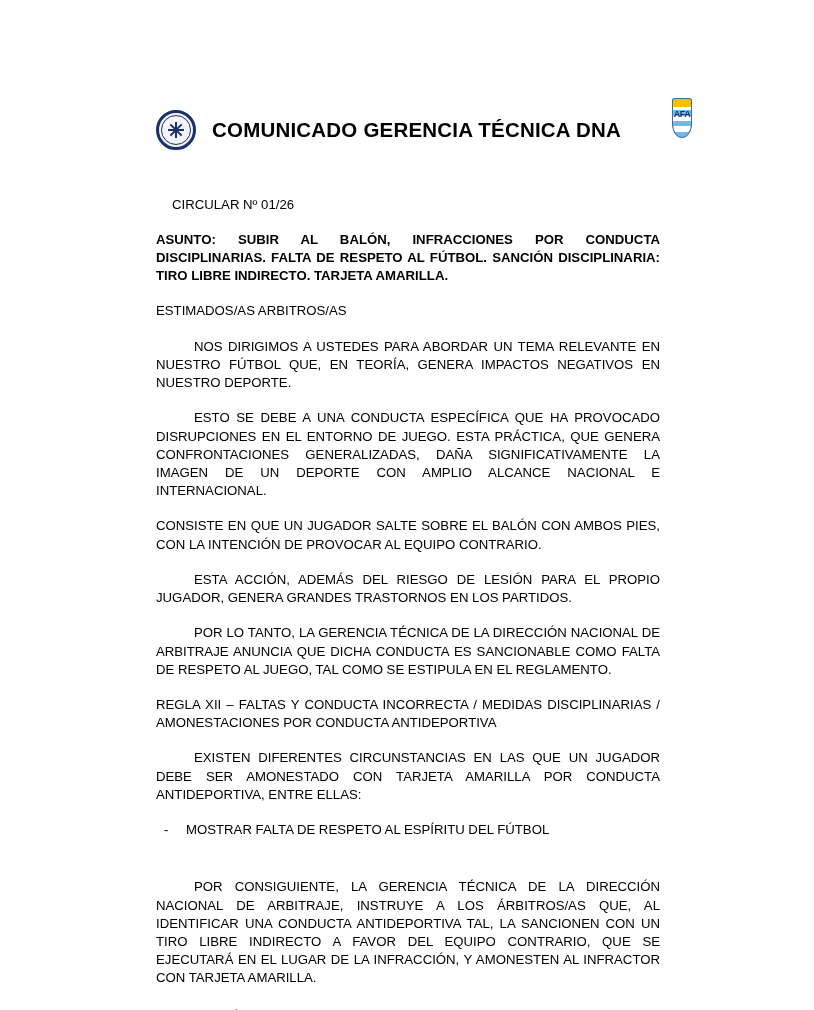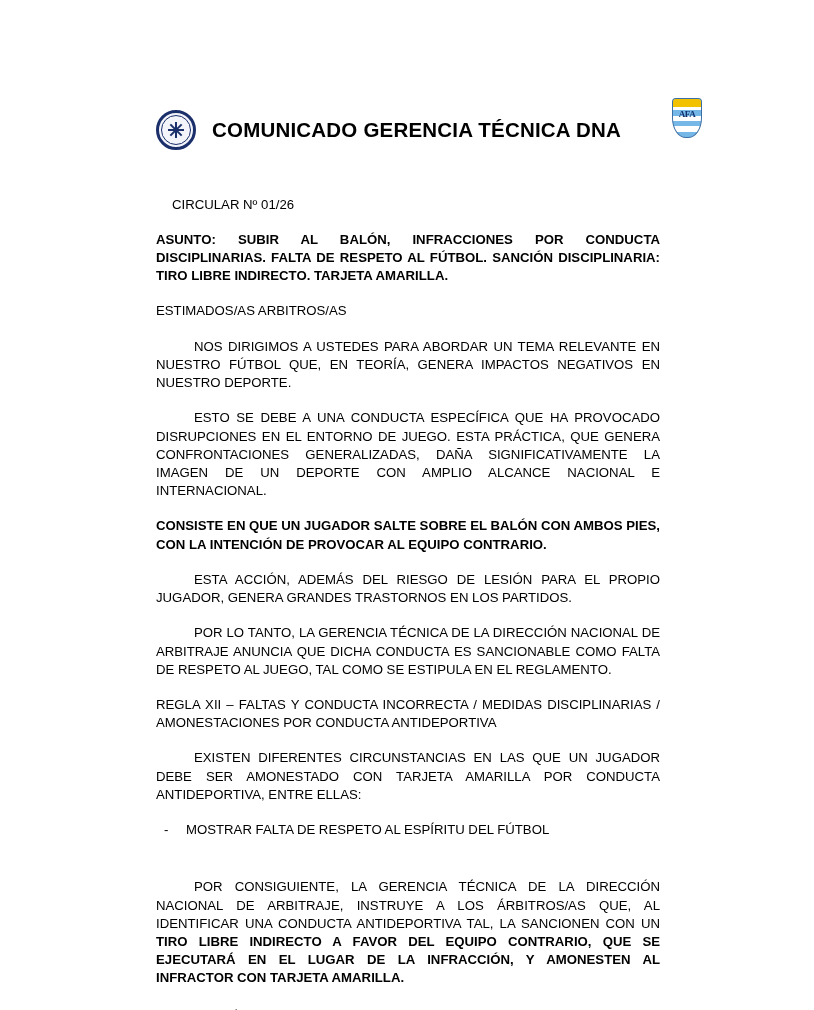--- a/index.html
+++ b/index.html
@@ -83,23 +83,22 @@
   }
   .logo-right {
     position: absolute;
     right: -42px;
     top: -2px;
     width: 30px;
     height: 42px;
   }
   .shield {
     position: relative;
-    width: 30px;
+    width: 20px;
     height: 40px;
-    font-family: Liberation Serif, serif;
   }
   .shield-bg {
     position: absolute;
     inset: 0;
     background: linear-gradient(
       to bottom,
       #75b8e8 0 16%,
       #ffffff 16% 30%,
       #75b8e8 30% 44%,
       #ffffff 44% 58%,
@@ -140,21 +139,21 @@
     margin-left: 16px;
   }
   p {
     margin: 0;
     font-size: 13.2px;
     line-height: 1.38;
     text-align: justify;
   }
   .gap-md { margin-top: 17px; }
   .gap-lg { margin-top: 20px; }
-  .bold { font-weight: bold; }
+  .bold { font-weight: normal; }
   .indent { text-indent: 38px; }
   .asunto {
     font-weight: bold;
     text-align: justify;
   }
   .dash-item {
     font-size: 13.2px;
     line-height: 1.38;
     padding-left: 30px;
     position: relative;

